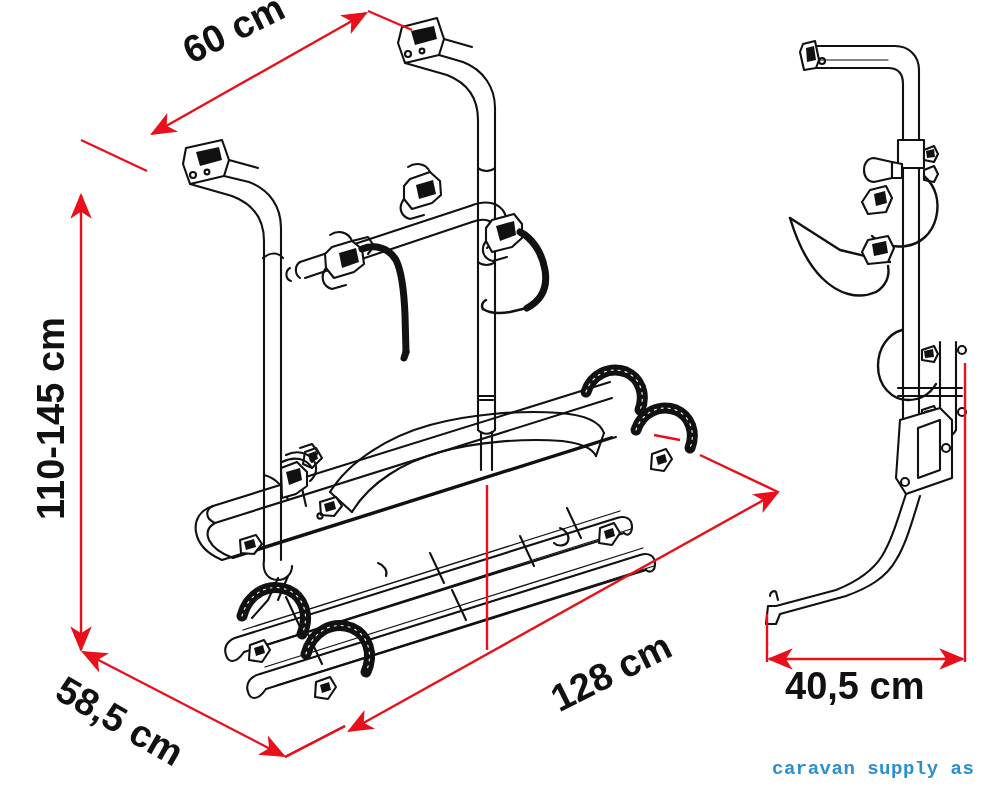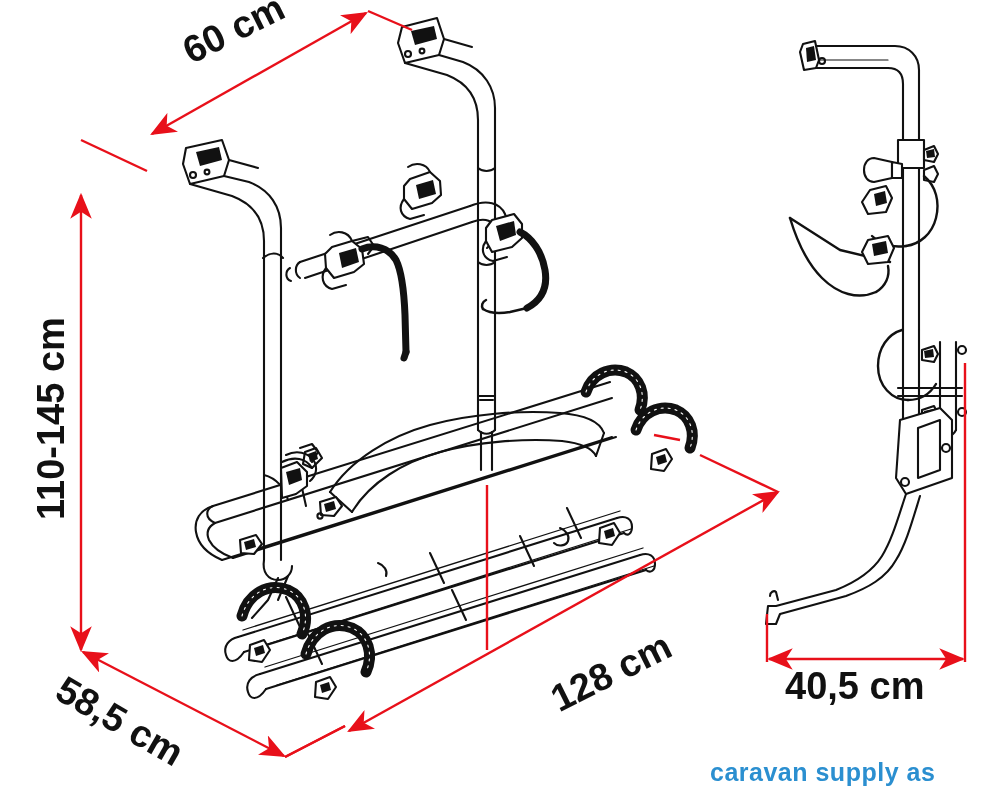--- a/index.html
+++ b/index.html
@@ -64,25 +64,25 @@
     transform-origin: left top;
   }
   #label-405 {
     left: 785px;
     top: 665px;
     font-size: 38px;
     text-align: right;
   }
   #watermark {
     position: absolute;
-    left: 710px;
+    left: 772px;
     top: 758px;
-    font-size: 25px;
+    font-size: 19px;
     font-weight: 700;
-    font-family: Liberation Sans, sans-serif;
+    font-family: Liberation Mono, monospace;
     letter-spacing: 0.5px;
   }
 </style>
 </head>
 <body>
 
 <div id="stage">
 
   <svg class="layer" viewBox="0 0 1000 800">
     <g fill="none" stroke="#111111" stroke-width="2.1" stroke-linecap="round" stroke-linejoin="round">

